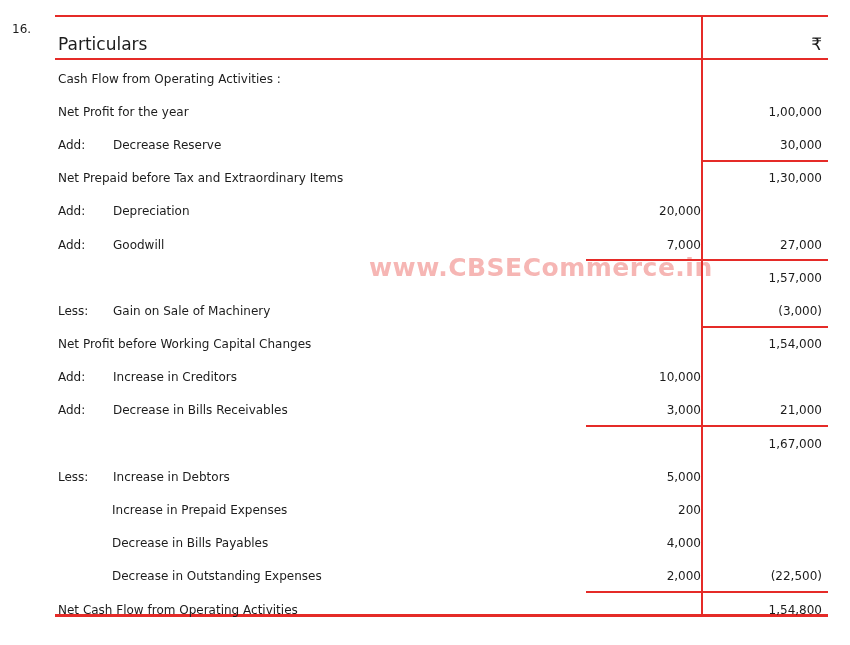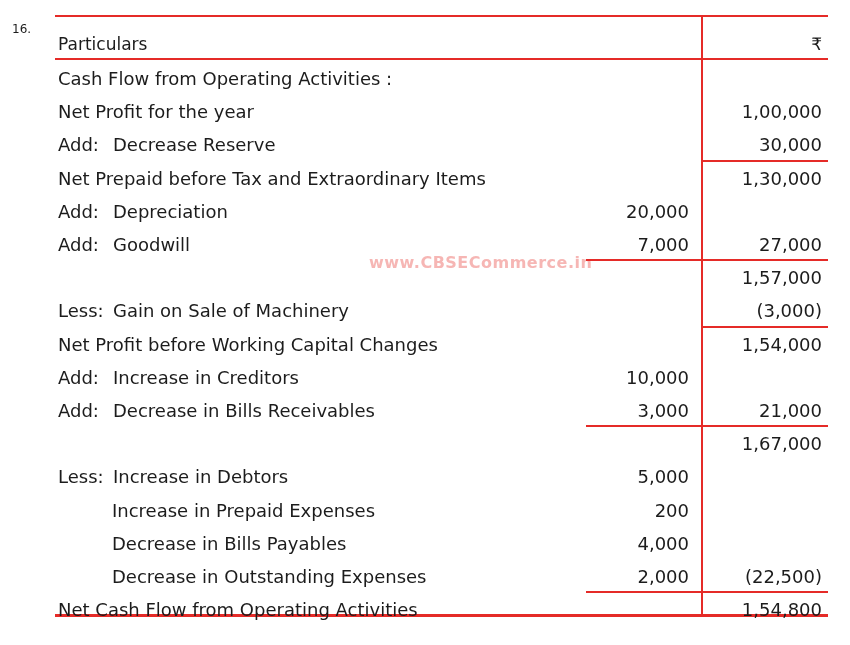--- a/index.html
+++ b/index.html
@@ -39,35 +39,35 @@
     border-bottom:2px solid var(--line-red);
     font-size:17px;
     z-index:3;
     margin-top:12px;
   }
   .rows{position:relative;padding-top:2px;z-index:3;}
   .row{
     position:relative;
     display:flex;align-items:center;
     height:33.2px;
-    font-size:18px;
+    font-size:12px;
     white-space:nowrap;
   }
   .cell{box-sizing:border-box;}
   .part{width:486px;padding-left:3px;overflow:hidden;}
   .part.indent{padding-left:57px;}
   .prefix{display:inline-block;min-width:55px;}
-  .mid{width:160px;text-align:right;padding-right:12px;}
+  .mid{width:160px;text-align:right;padding-right:0;}
   .right{width:127px;text-align:right;padding-right:6px;}
   .ul{position:absolute;bottom:0;height:2px;background:var(--line-red);right:0;}
   .ul-right{left:646px;}
   .ul-midright{left:531px;}
   .watermark{
     position:absolute;left:369px;top:253px;
-    font-size:16px;font-weight:bold;letter-spacing:0.5px;
+    font-size:25px;font-weight:bold;letter-spacing:0.5px;
     color:var(--watermark-pink);
     z-index:1;
   }
 </style>
 </head>
 <body>
 
 <div class="page">
 
   <div class="qnum">16.</div>

